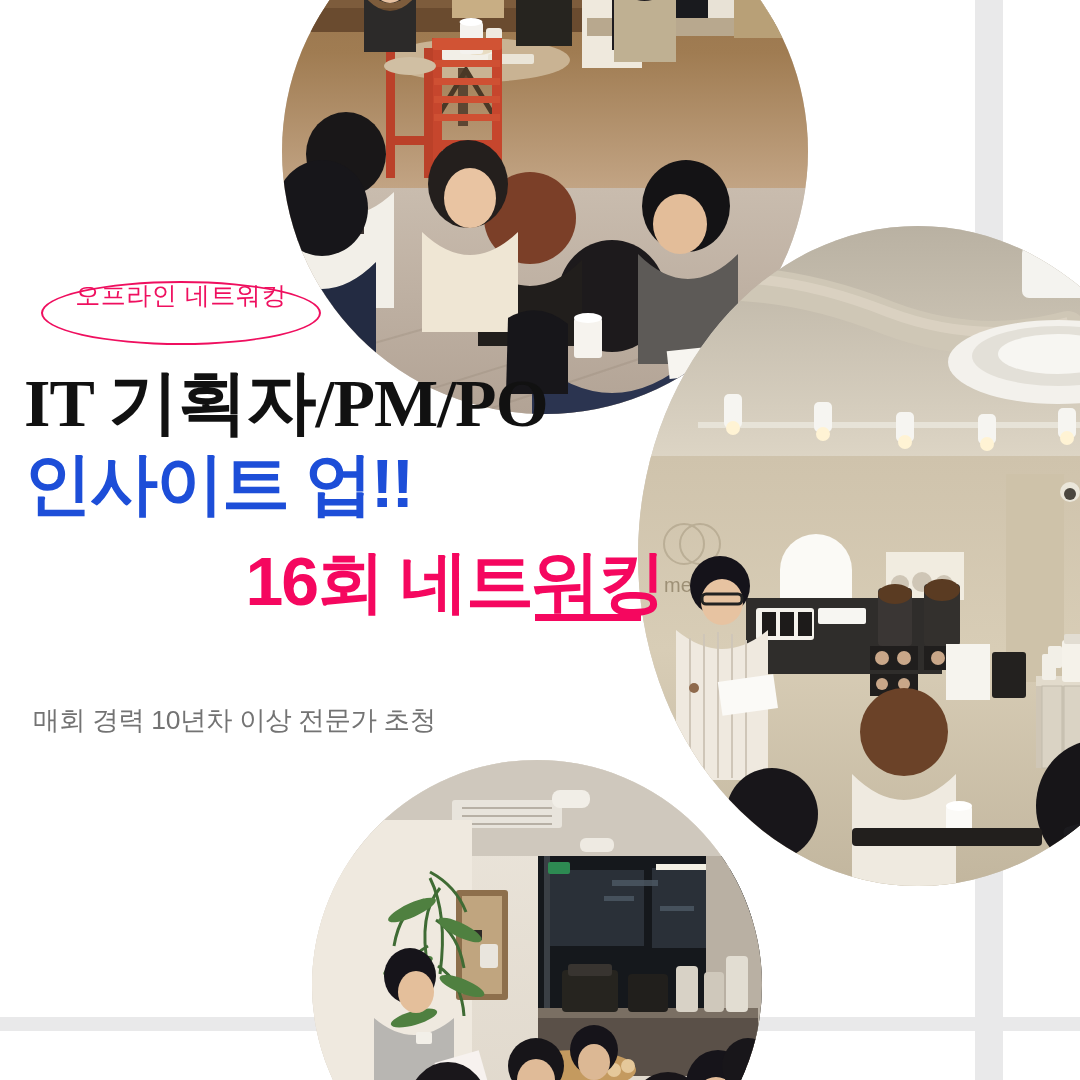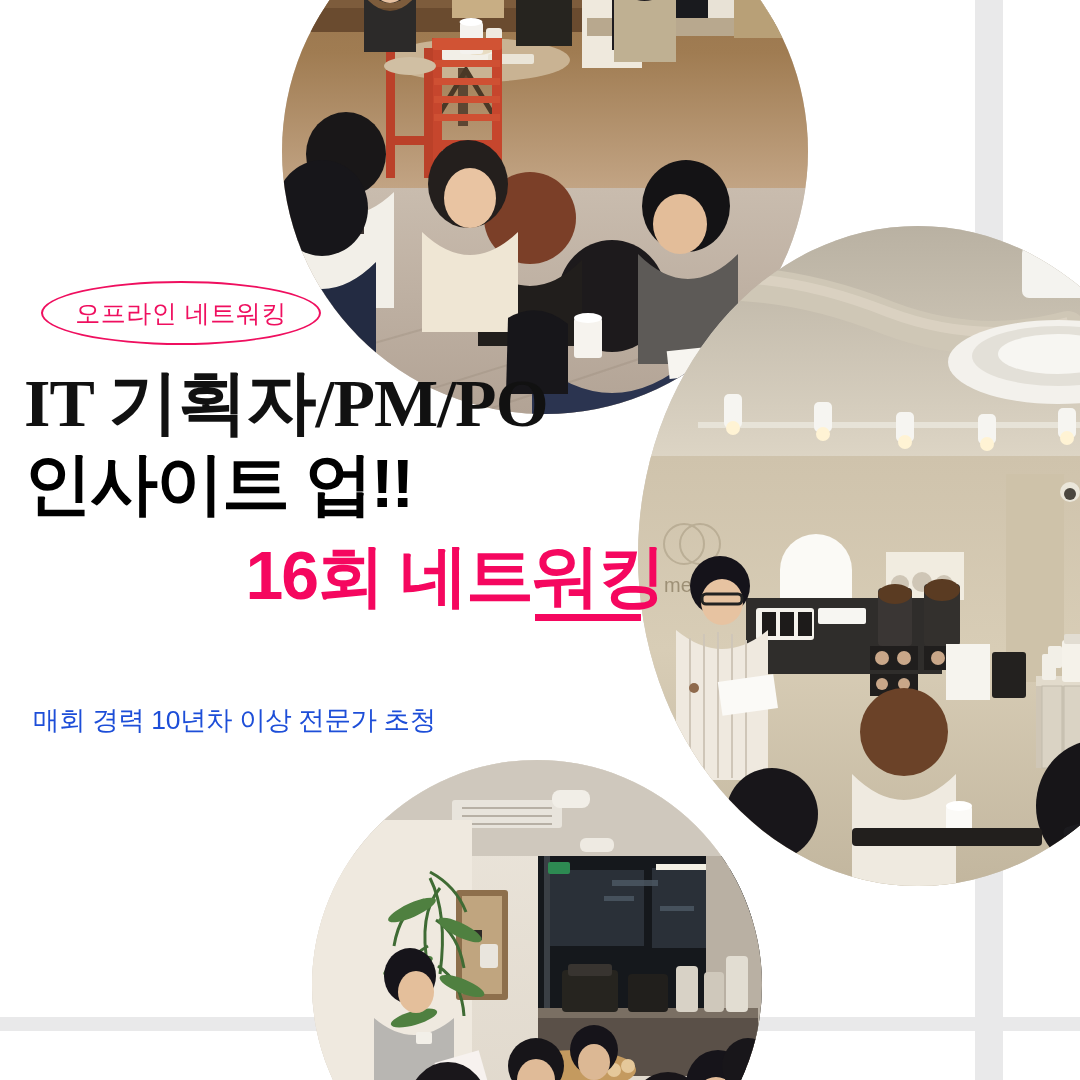--- a/index.html
+++ b/index.html
@@ -37,21 +37,21 @@
   
   #badge {
     position: absolute;
     left: 41px;
     top: 281px;
     width: 280px;
     height: 64px;
     border: 2.5px solid #ef0f5f;
     border-radius: 50%;
     display: flex;
-    align-items: center;
+    align-items: flex-start;
     justify-content: center;
     box-sizing: border-box;
     background: rgba(255,255,255,0.0);
   }
   #badge .badge-text {
     color: #ef0f5f;
     font-size: 25px;
     font-weight: 500;
     letter-spacing: 0.5px;
     line-height: 1;
@@ -80,23 +80,23 @@
   }
   .hl-1 .kr {
     font-family: "Liberation Sans", "DejaVu Sans", sans-serif;
     font-weight: 700;
     font-size: 70px;
   }
   .hl-2 {
     font-family: "Liberation Sans", "DejaVu Sans", sans-serif;
     font-weight: 700;
     font-size: 68px;
-    color: #000000;
+    color: #1d4ed8;
     letter-spacing: -2px;
-    margin-bottom: 24px;
+    margin-bottom: 30px;
   }
   .hl-3 {
     font-family: "Liberation Sans", "DejaVu Sans", sans-serif;
     font-weight: 700;
     font-size: 68px;
     color: #f5075f;
     letter-spacing: -2px;
     text-align: right;
   }
 
@@ -109,21 +109,21 @@
     height: 7px;
     background: #f5075f;
   }
 
   
   #subtitle {
     position: absolute;
     left: 33px;
     top: 700px;
     width: 560px;
-    color: #1d4ed8;
+    color: #737373;
     font-size: 26.5px;
     font-weight: 500;
     line-height: 1.52;
     letter-spacing: -0.4px;
   }
   #subtitle span { display: block; white-space: nowrap; }
 </style>
 </head>
 <body>
 

